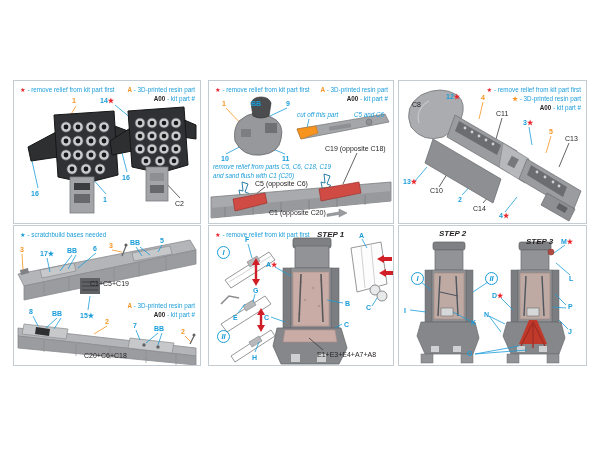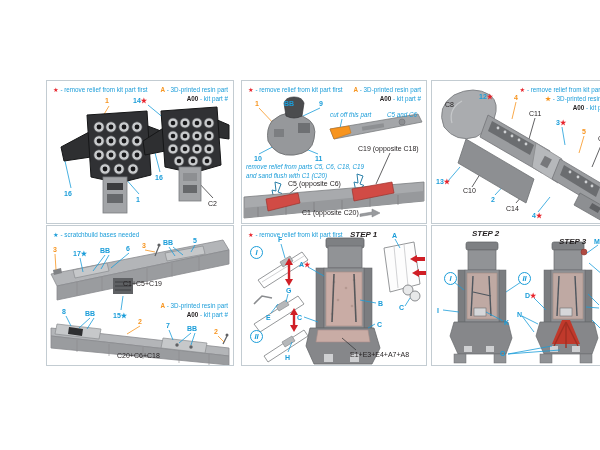--- a/index.html
+++ b/index.html
@@ -1,17 +1,17 @@
 <!DOCTYPE html>
 <html><head>
 <meta charset="utf-8">
 <style>
   html,body{margin:0;padding:0;background:#fff;}
   #sheet{position:relative;width:600px;height:450px;background:#fff;font-family:"Liberation Sans",sans-serif;overflow:hidden;}
-  .panel{position:absolute;border:1px solid #c3ccd2;background:#fff;margin-left:33px;}
+  .panel{position:absolute;border:1px solid #c3ccd2;background:#fff;}
   .art{position:absolute;left:0;top:0;}
   .lbl{position:absolute;font:bold 7px/1 "Liberation Sans",sans-serif;color:#1b9dd9;white-space:nowrap;z-index:3;}
   .lbl i,.leg i{font-style:normal;}
   .lbl.or{color:#f7941e;}
   .lbl.bk{color:#231f20;font-weight:400;}
   .st{color:#e8242c;font-style:normal;}
   .stc{color:#1b9dd9;font-style:normal;}
   .leg{position:absolute;font:400 6.3px/1.45 "Liberation Sans",sans-serif;color:#1b9dd9;white-space:nowrap;z-index:3;}
   .leg .mk{color:#f7941e;font-weight:bold;}
   .leg .kb{color:#231f20;font-weight:bold;}

